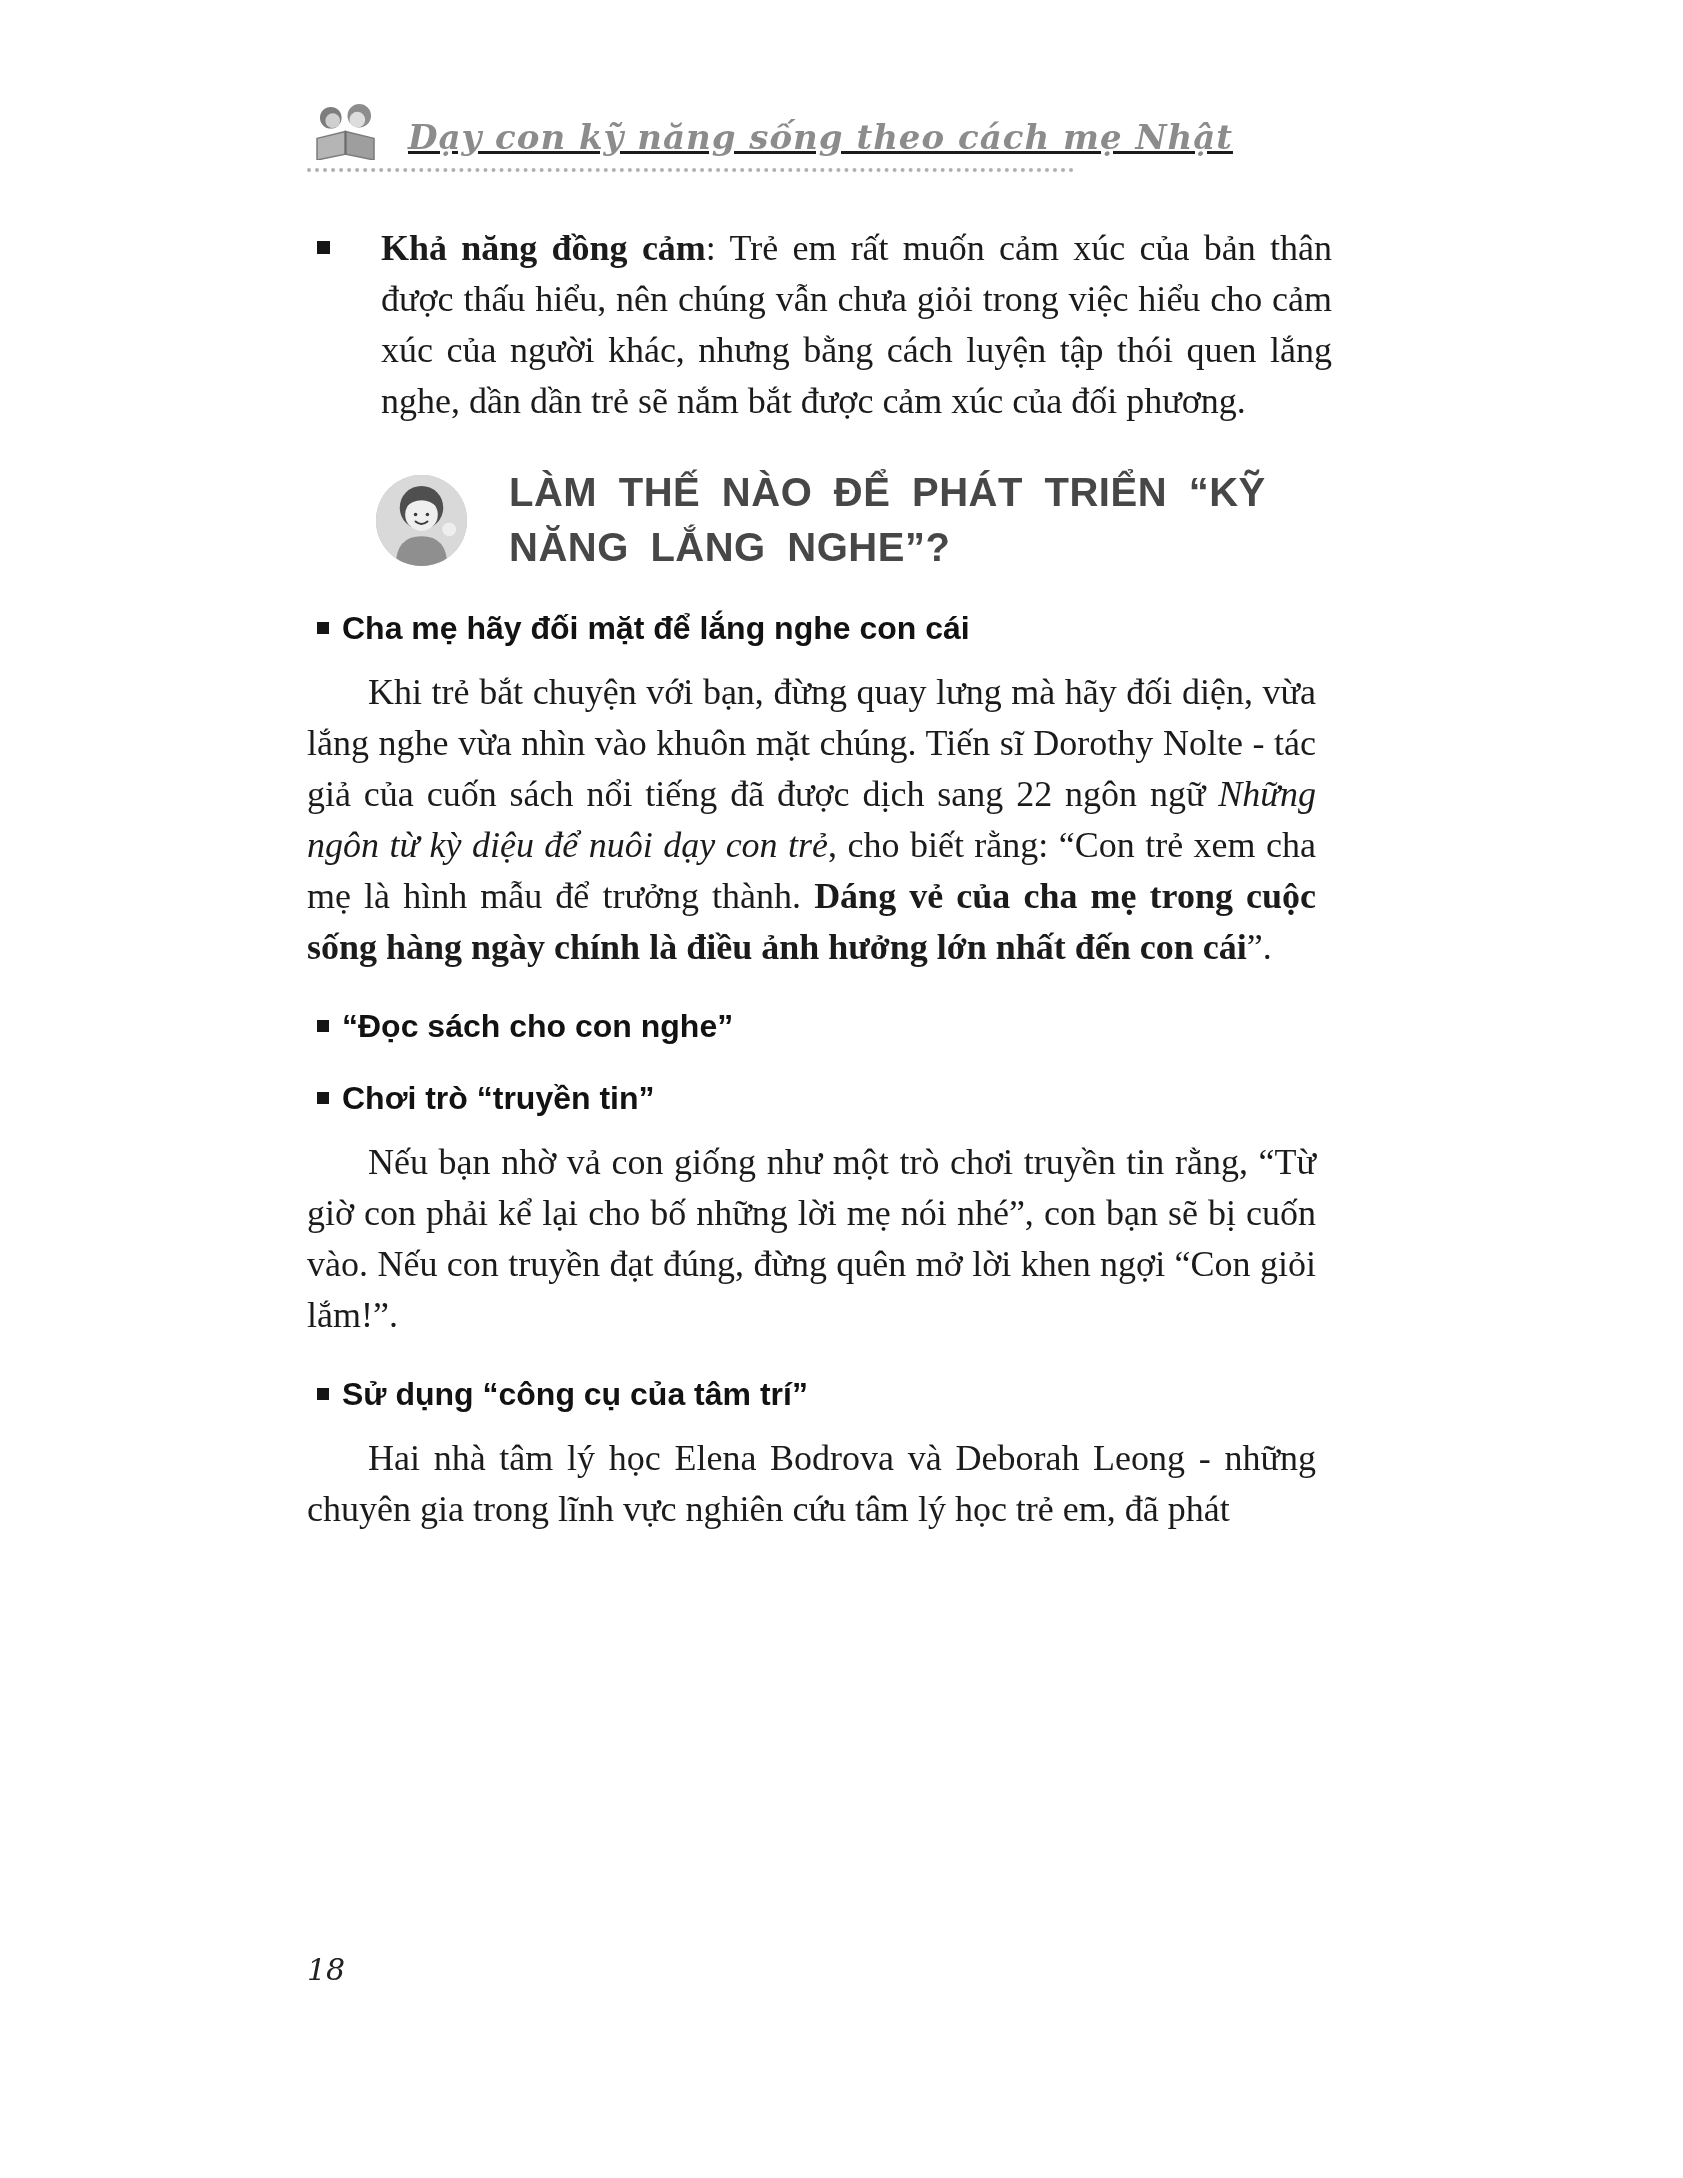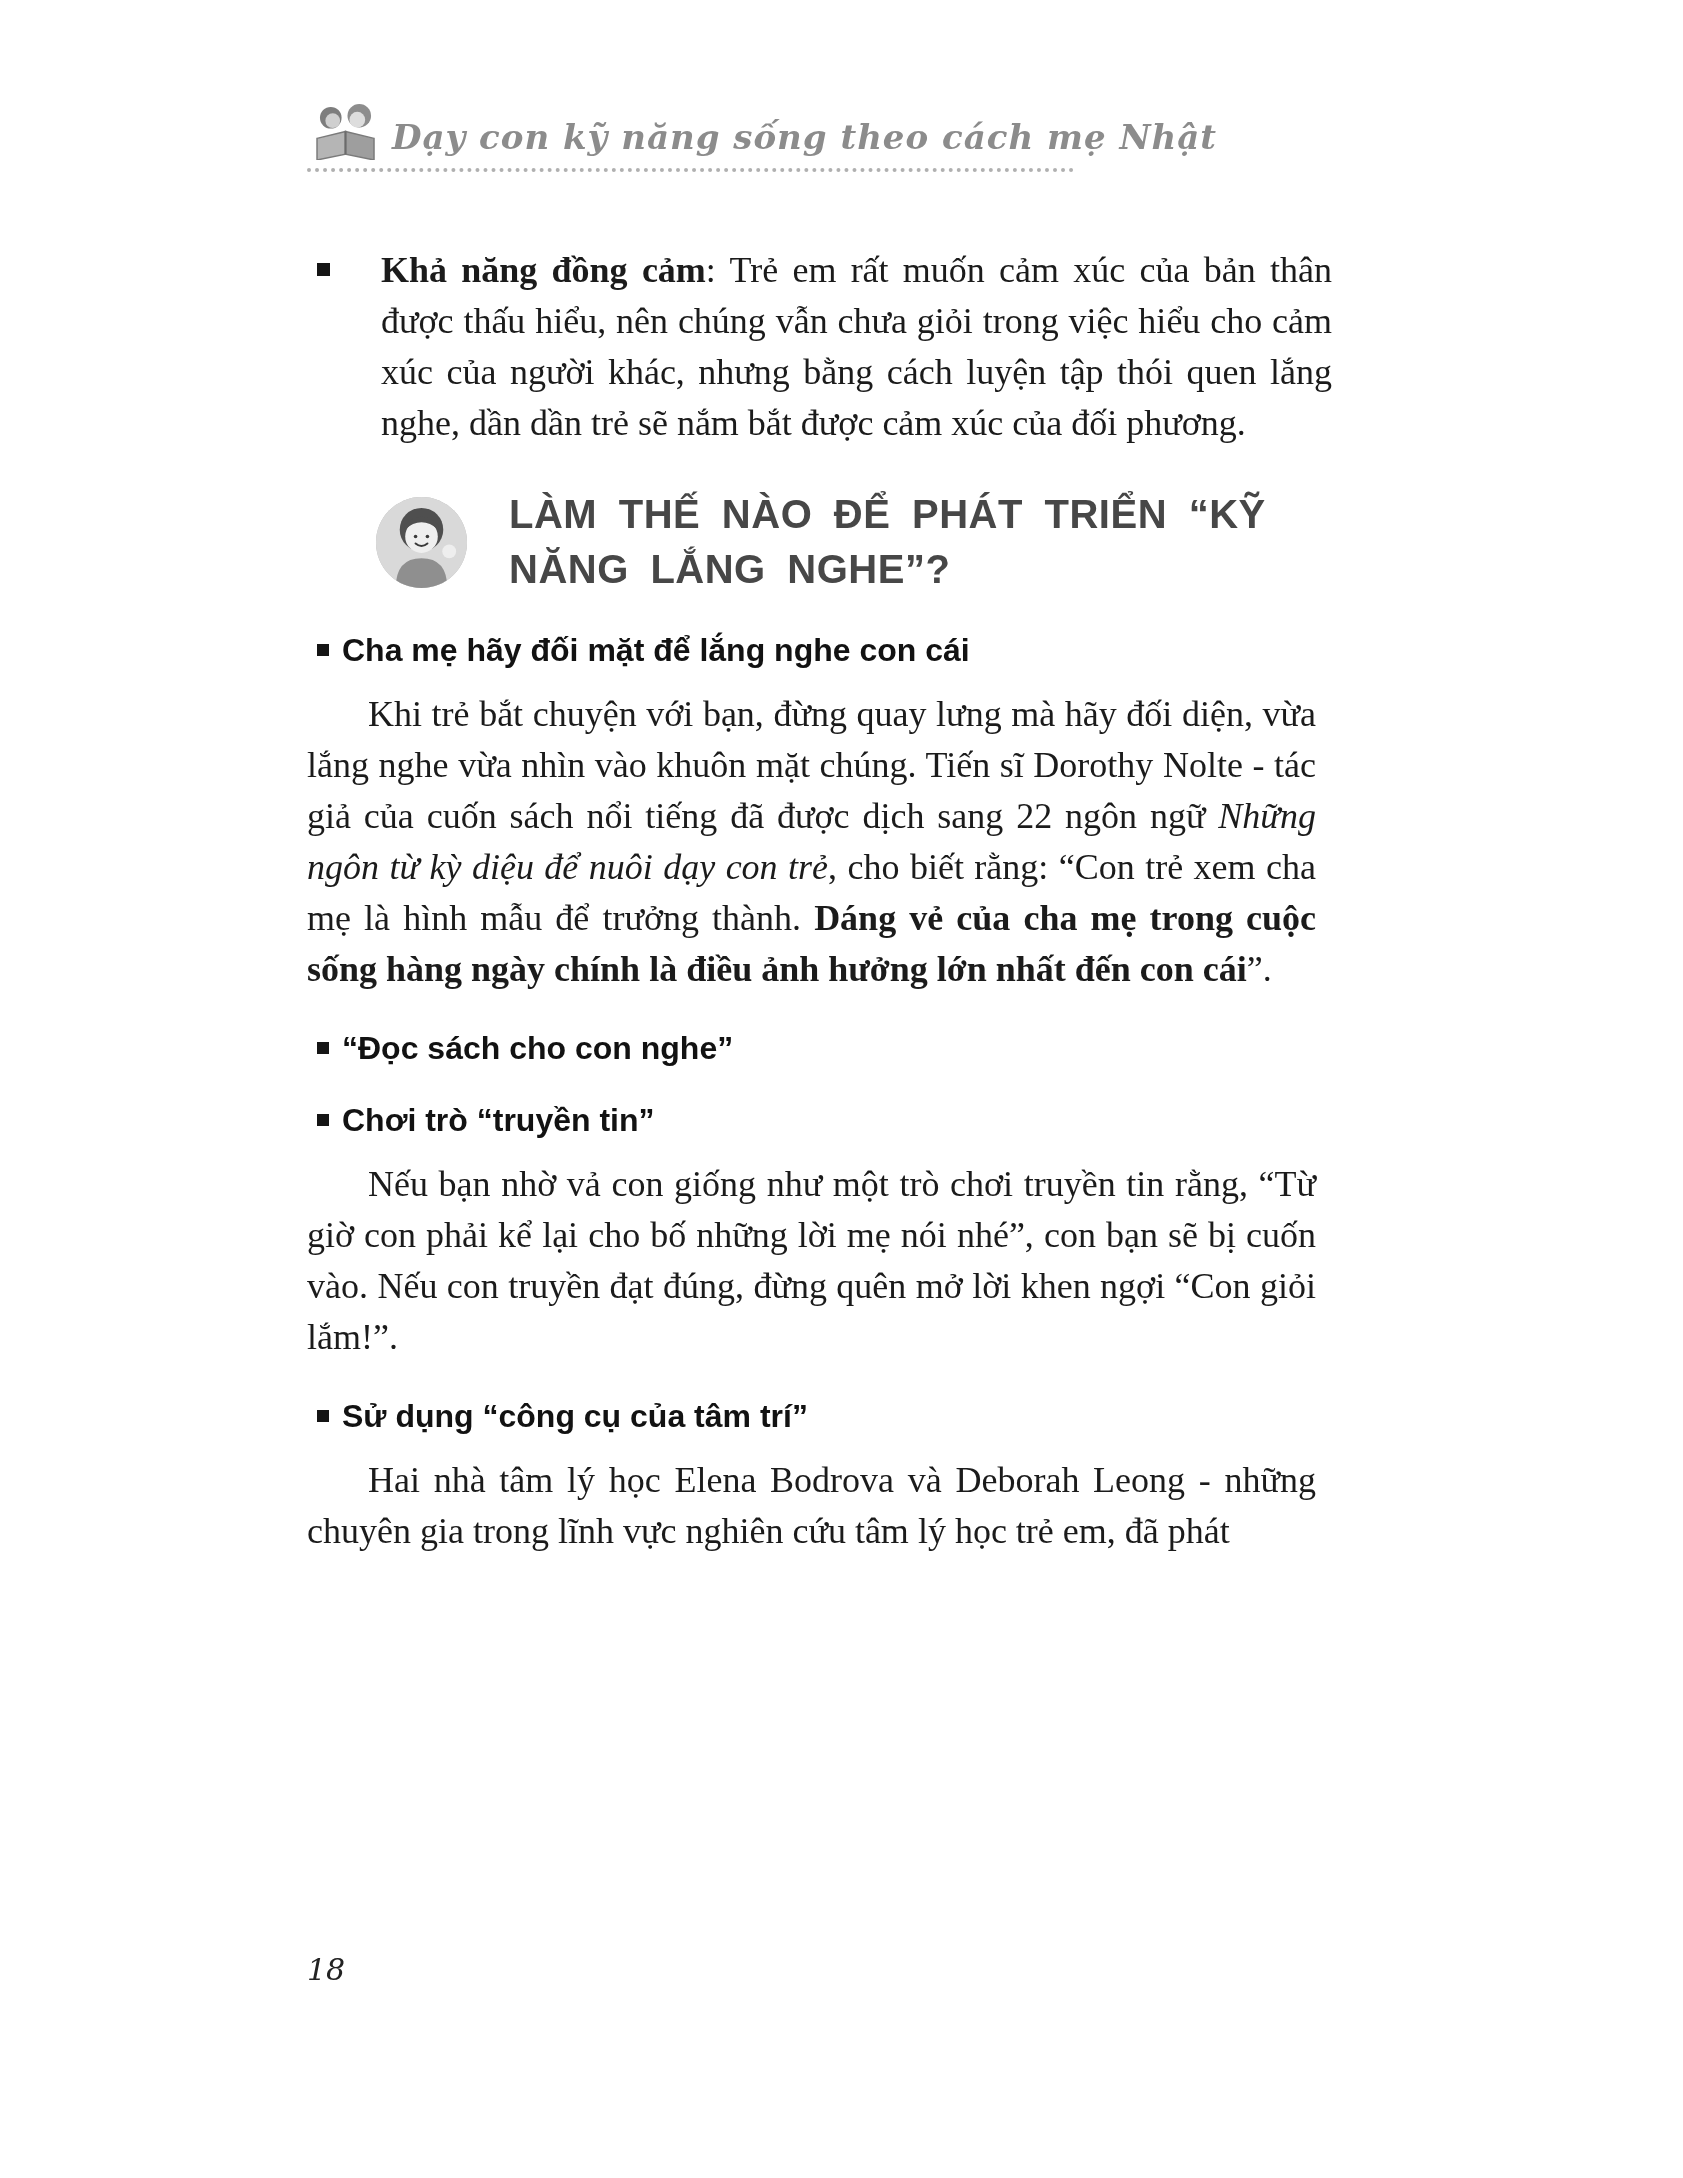--- a/index.html
+++ b/index.html
@@ -8,42 +8,42 @@
     width:1683px; height:2178px;
     margin:0 auto;
     background:#ffffff;
     font-family:"Liberation Serif", serif;
     color:#1b1b1b;
     overflow:hidden;
   }
   .inner { position:absolute; left:307px; right:351px; top:0; }
 
   
-  .running-header { display:flex; align-items:flex-end; gap:6px; padding-top:103px; }
+  .running-header { display:flex; align-items:flex-end; gap:22px; padding-top:103px;text-decoration:underline; }
   .hicon { flex:0 0 auto; }
   .hicon svg { display:block; }
   .htitle {
     font-family:"DejaVu Serif", serif;
     font-style:italic; font-weight:bold;
     font-size:34px; line-height:1.2;
     color:#8c8c8c; letter-spacing:1px;
     padding-bottom:2px;
   }
   .dotted-rule { width:767px; border-bottom:4px dotted #b0b0b0; margin-top:8px; }
 
   
   .para {
     font-size:36px; line-height:51px;
     text-align:justify;
     margin:0 16px 14px 0;
   }
   .para.indent { text-indent:61px; }
 
   
-  .intro { display:flex; margin-top:73px; }
+  .intro { display:flex; margin-top:51px; }
   .intro .sq-bullet {
     width:13px; height:13px; background:#151515;
     flex:0 0 auto; margin:18px 51px 0 10px;
   }
   .intro .para { margin:0; }
 
   
   .section-head { display:flex; align-items:center; gap:42px; margin:38px 0 0 69px; }
   .avatar {
     width:91px; height:91px; border-radius:50%;

